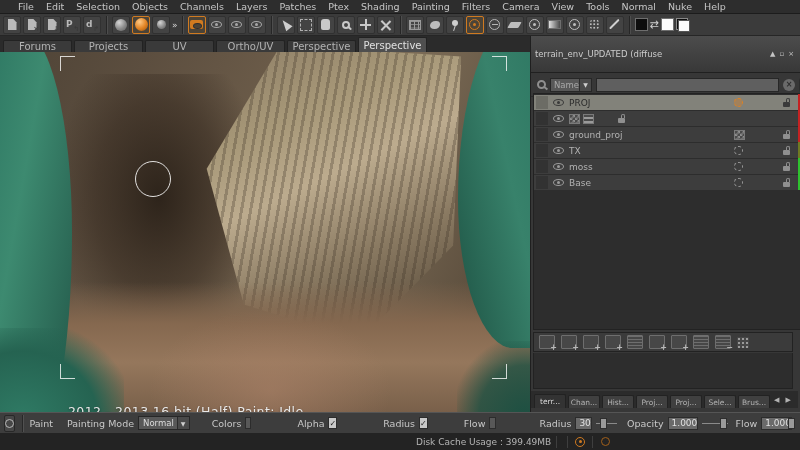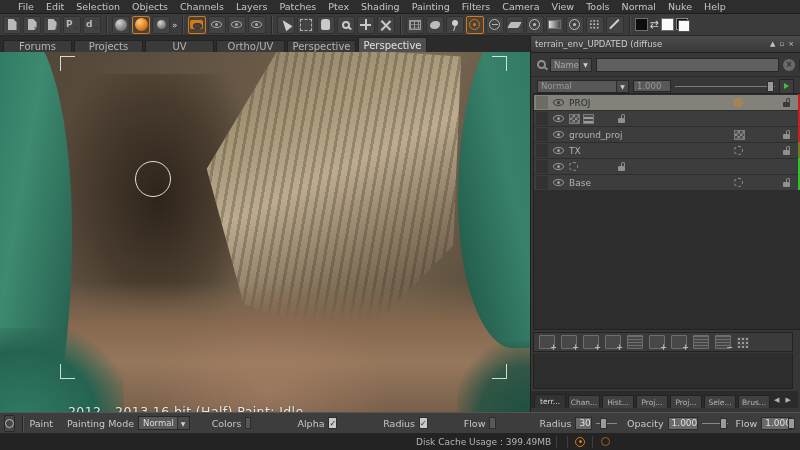--- a/index.html
+++ b/index.html
@@ -78,21 +78,21 @@
   .brush-cursor{position:absolute;left:135px;top:109px;width:36px;height:36px;border:1.5px solid rgba(255,255,255,.85);border-radius:50%;box-sizing:border-box;}
   .bracket{position:absolute;width:14px;height:14px;border:0 solid rgba(255,255,255,.78);}
   .br-tl{left:60px;top:4px;border-left-width:1.5px;border-top-width:1.5px;}
   .br-tr{left:492px;top:4px;border-right-width:1.5px;border-top-width:1.5px;}
   .br-bl{left:60px;top:312px;border-left-width:1.5px;border-bottom-width:1.5px;}
   .br-br{left:492px;top:312px;border-right-width:1.5px;border-bottom-width:1.5px;}
   .hud-text{position:absolute;left:68px;bottom:-7px;font-size:12.5px;color:#e8e8e8;letter-spacing:.4px;white-space:nowrap;text-shadow:0 1px 2px rgba(0,0,0,.5);}
 
   
   .rpanel{position:absolute;left:530px;top:36px;width:270px;height:376px;background:#373737;border-left:1px solid #1f1f1f;box-sizing:border-box;}
-  .rp-title{height:12px;background:linear-gradient(#4c4c4c,#383838);border-bottom:1px solid #202020;display:flex;align-items:center;padding:2px 4px;font-size:8.5px;color:#cccccc;}
+  .rp-title{height:12px;background:linear-gradient(#4c4c4c,#383838);border-bottom:1px solid #202020;display:flex;align-items:center;padding:12px 4px;font-size:8.5px;color:#cccccc;}
   .rp-title .ttl{flex:1;white-space:nowrap;overflow:hidden;}
   .wicon{font-size:7px;color:#c4c4c4;padding:0 2px;}
   .rp-search{height:23px;display:flex;align-items:center;gap:4px;padding:0 6px;}
   .s-mag{width:9px;height:9px;border:2px solid #8f8f8f;border-radius:50%;position:relative;box-sizing:border-box;flex:none;}
   .s-mag:after{content:'';position:absolute;width:5px;height:2px;background:#8f8f8f;right:-4px;bottom:-2px;transform:rotate(40deg);}
   .dd{background:#585858;border:1px solid #272727;display:flex;align-items:center;justify-content:space-between;font-size:8.5px;color:#a8a8a8;box-sizing:border-box;}
   .dd .arr{width:11px;height:100%;background:#4a4a4a;border-left:1px solid #2c2c2c;display:flex;align-items:center;justify-content:center;font-size:6px;color:#cfcfcf;}
   .dd-name{width:48px;height:14px;padding-left:3px;}
   .search-input{flex:1;height:14px;background:#5f5f5f;border:1px solid #272727;box-sizing:border-box;}
   .clear-x{width:12px;height:12px;border-radius:50%;background:#6a6a6a;color:#2e2e2e;font-size:8px;display:flex;align-items:center;justify-content:center;flex:none;font-weight:bold;}
@@ -400,20 +400,21 @@
         <span class="l-eye"></span>
         <span class="lname">TX</span>
         <span class="ltype">
             <span class="i-splat"></span>
           </span>
         <span class="i-lock"></span>
         <span class="cstrip olive"></span>
       </div>
       <div class="lrow">
         <span class="l-eye"></span>
+        <span class="lname">moss</span>
         <span class="ltype">
             <span class="i-splat"></span>
           </span>
         <span class="i-lock"></span>
         <span class="cstrip green"></span>
       </div>
       <div class="lrow">
         <span class="l-eye"></span>
         <span class="lname">Base</span>
         <span class="ltype">

